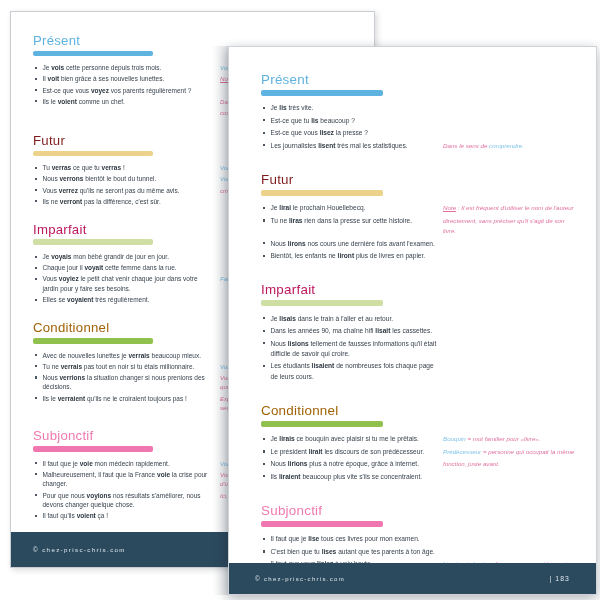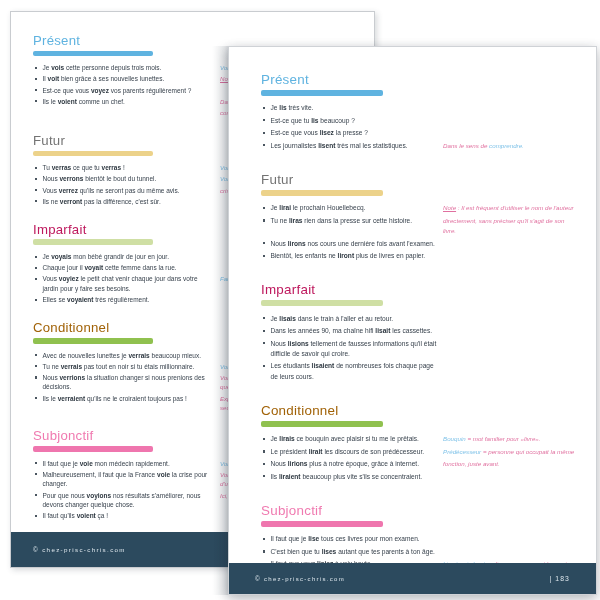--- a/index.html
+++ b/index.html
@@ -66,21 +66,21 @@
   #back-content .sec-title{font-size:13.2px;margin-bottom:3.4px;}
   #front-content .sec-title{font-size:13.4px;margin-bottom:3.6px;}
 
   .sec-rule{border-radius:2px;}
   #back-content .sec-rule{height:5.6px;width:120px;margin-bottom:7px;}
   #front-content .sec-rule{height:5.8px;width:122px;margin-bottom:7.5px;}
 
   
   .t-present .sec-title{color:#5fb3e0;}
   .t-present .sec-rule{background:#5fb3e0;}
-  .t-futur   .sec-title{color:#737373;}
+  .t-futur   .sec-title{color:#7f1d1d;}
   .t-futur   .sec-rule{background:#ecd28a;}
   .t-imparfait .sec-title{color:#be185d;}
   .t-imparfait .sec-rule{background:#cfdfa4;}
   .t-conditionnel .sec-title{color:#a16207;}
   .t-conditionnel .sec-rule{background:#90c14f;}
   .t-subjonctif .sec-title{color:#f07ab0;}
   .t-subjonctif .sec-rule{background:#ef76ae;}
 
   
   .rows{display:block;}

